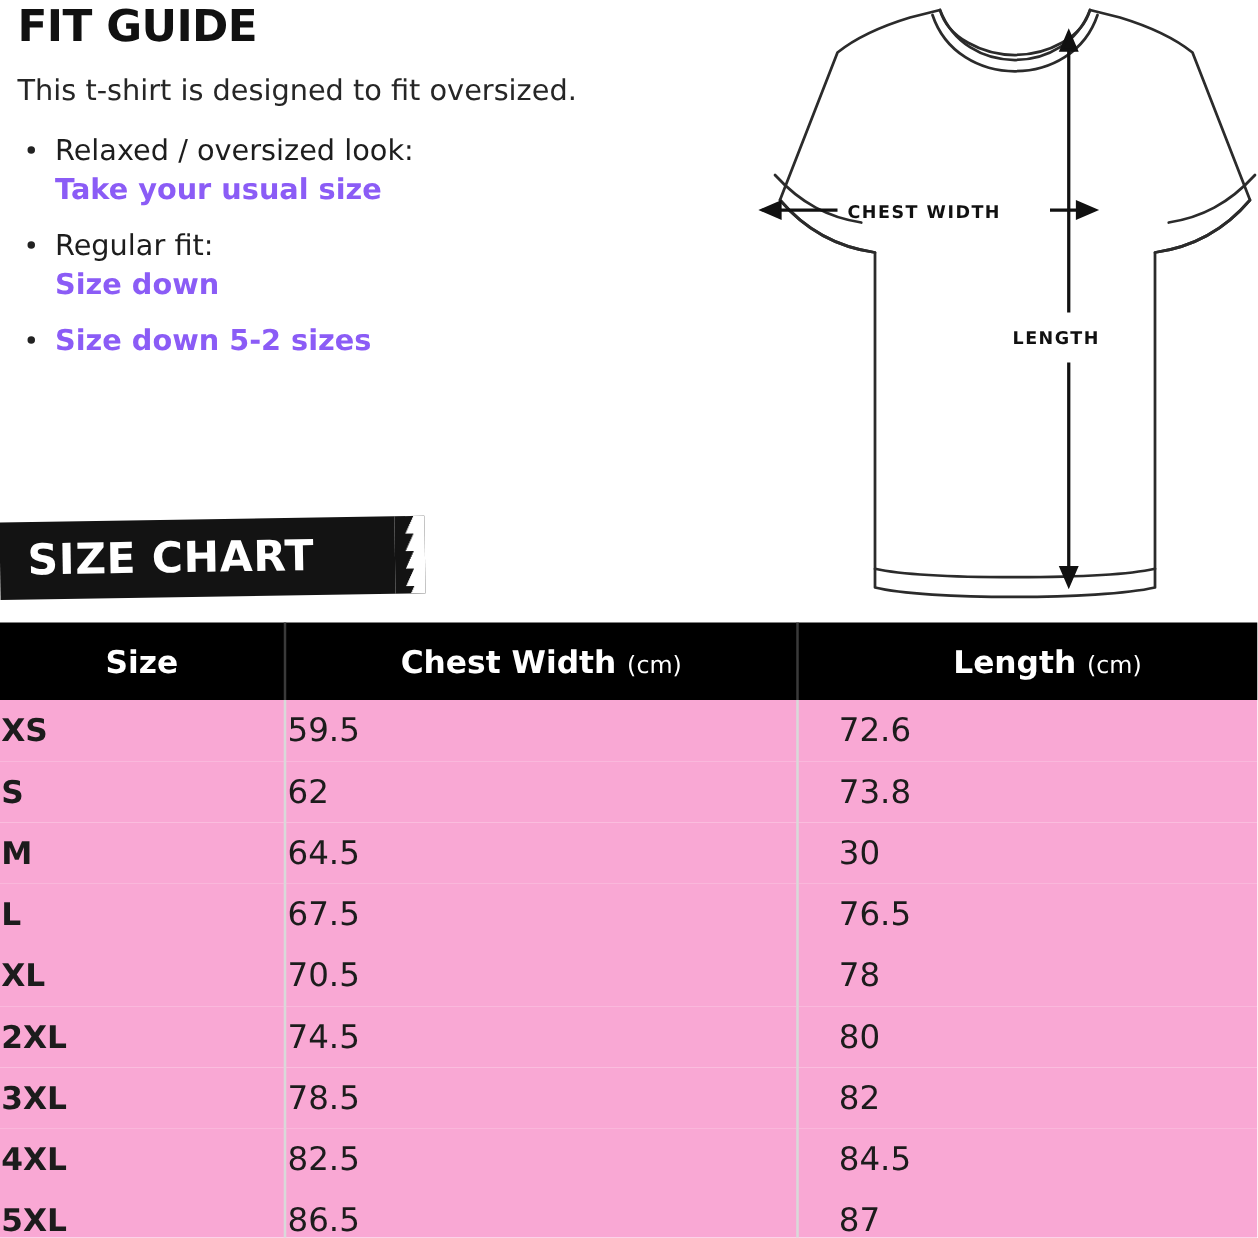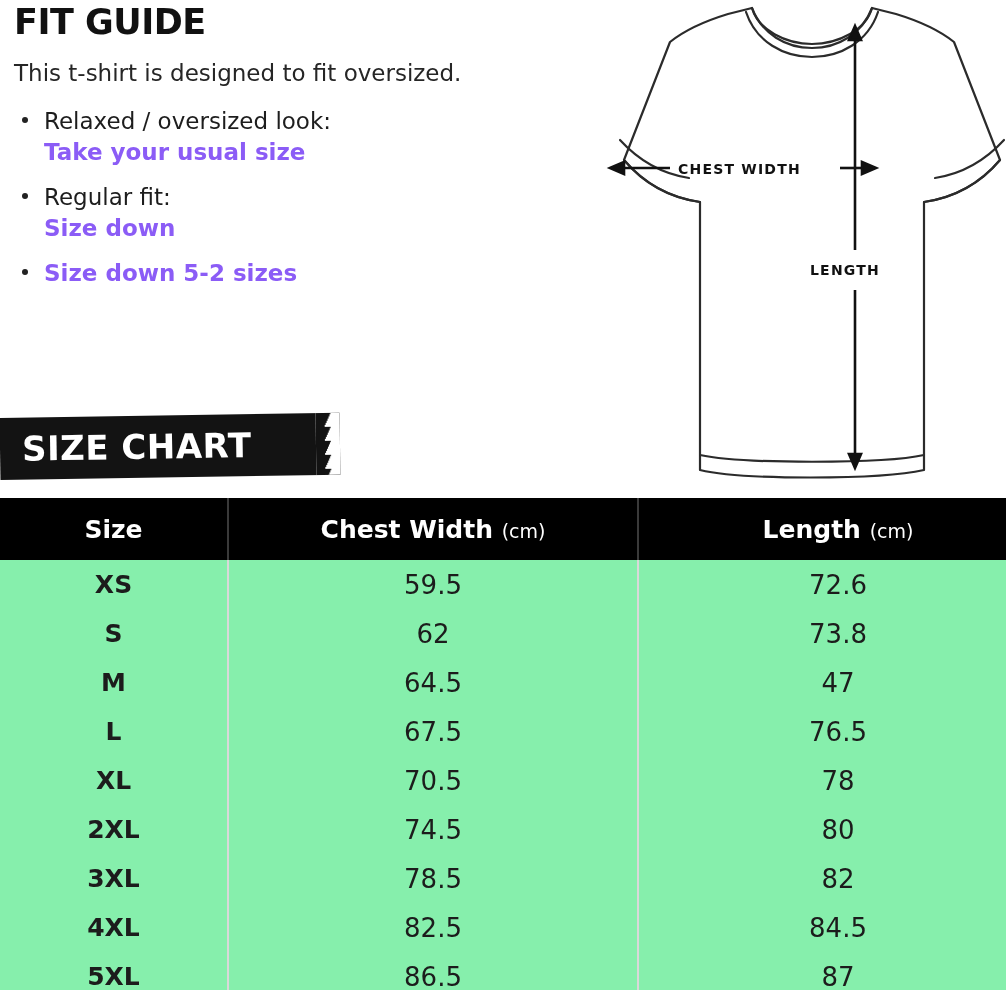--- a/index.html
+++ b/index.html
@@ -152,26 +152,25 @@
     height: 62px;
     vertical-align: middle;
     border-right: 2px solid #3a3a3a;
   }
   table#size-table thead th:last-child { border-right: none; padding-left: 32px; }
   table#size-table thead th .unit {
     font-size: 19px;
     font-weight: 400;
   }
   table#size-table tbody td {
-    text-align: center;
     font-size: 26px;
     height: 49px;
     color: #1c1c1c;
     border-right: 2px solid #d9d9d9;
-    background: #86efac;
+    background: #f9a8d4;
   }
   table#size-table tbody td:last-child { border-right: none; padding-left: 32px; }
   table#size-table tbody td.size-cell {
     font-weight: bold;
     font-size: 25px;
   }
   col.c1 { width: 228px; }
   col.c2 { width: 410px; }
   col.c3 { width: 368px; }
 </style>
@@ -283,21 +282,21 @@
         <td>72.6</td>
       </tr>
       <tr>
         <td class="size-cell">S</td>
         <td>62</td>
         <td>73.8</td>
       </tr>
       <tr>
         <td class="size-cell">M</td>
         <td>64.5</td>
-        <td>47</td>
+        <td>30</td>
       </tr>
       <tr>
         <td class="size-cell">L</td>
         <td>67.5</td>
         <td>76.5</td>
       </tr>
       <tr>
         <td class="size-cell">XL</td>
         <td>70.5</td>
         <td>78</td>

